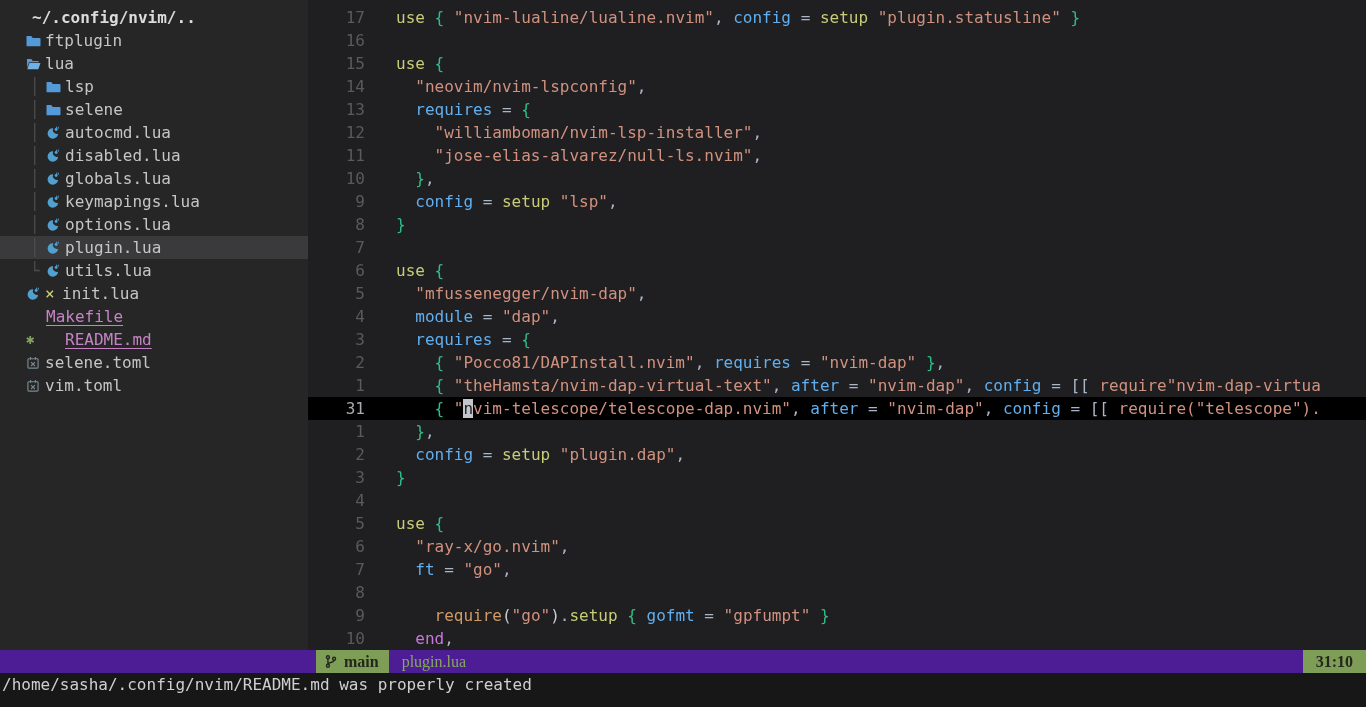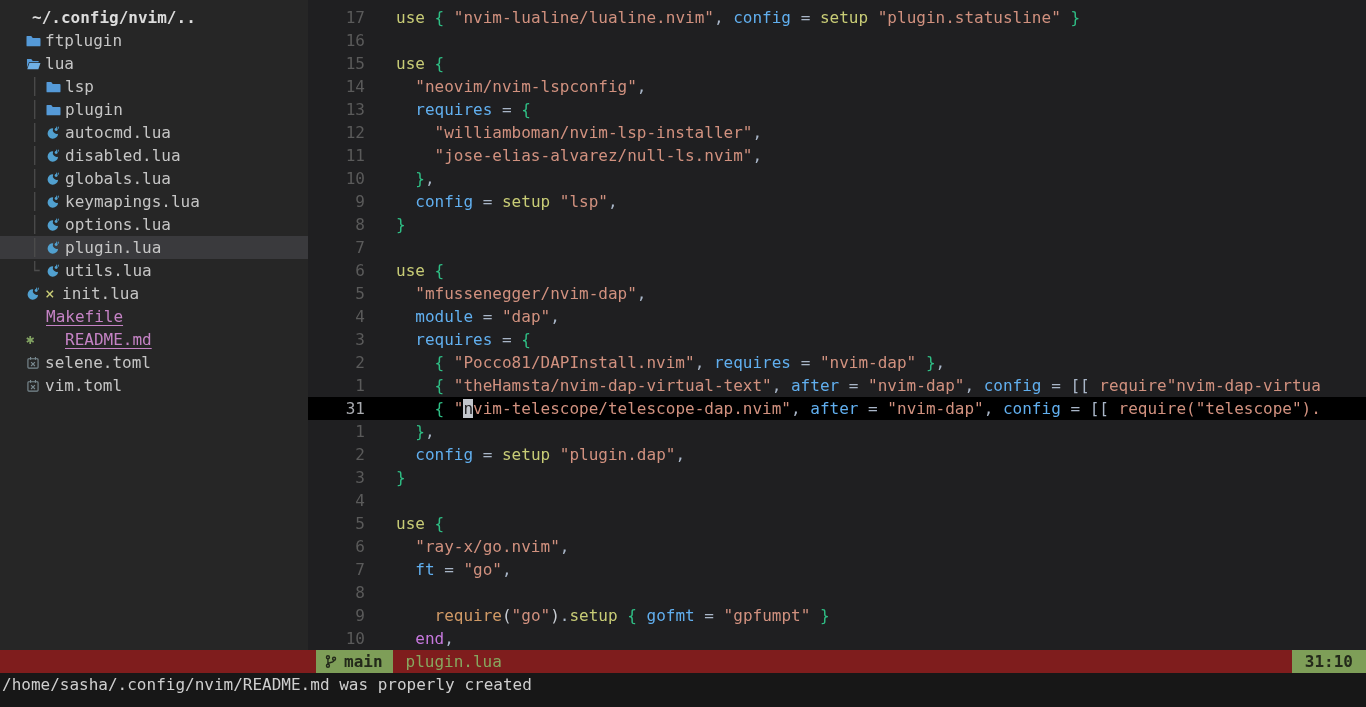--- a/index.html
+++ b/index.html
@@ -25,22 +25,22 @@
           padding-top:6px;box-sizing:border-box;overflow:hidden;}
   .cline{height:23px;display:flex;white-space:pre;}
   .cline.cur-line{background:#000000;}
   .lnum{width:57px;flex:none;text-align:right;color:#5a5a5a;}
   .lnum.curnum{color:#a9abb0;}
   .ltext{padding-left:31px;}
   .tk-t{color:#c8cdd4}.tk-k{color:#c678dd}.tk-p{color:#61afef}.tk-f{color:#c8cc76}
   .tk-s{color:#d1917f}.tk-r{color:#d19a66}.tk-o{color:#a9b6c8}.tk-b{color:#2fbe85}
   .tk-cur{background:#c2c6cc;color:#1f1f21;}
   
-  .statusline{position:absolute;left:0;top:650px;width:1366px;height:23px;background:#7f1d1d;
-              display:flex;align-items:flex-start;}
+  .statusline{position:absolute;left:0;top:650px;width:1366px;height:23px;background:#4c1d95;
+              display:flex;align-items:flex-start;font-family:Liberation Serif, serif;}
   .sl-spacer{width:316px;flex:none;}
   .sl-branch{background:#7e9e58;color:#23291a;font-weight:bold;display:flex;align-items:center;
              padding:0 10px 0 8px;}
   .sl-branch svg{margin-right:6px;display:block;}
   .sl-file{color:#87a75f;margin-left:13px;display:flex;align-items:center;}
   .sl-pos{margin-left:auto;background:#7e9e58;color:#23291a;font-weight:bold;
           display:flex;align-items:center;padding:0 13px;}
   
   .msgbar{position:absolute;left:0;top:673px;width:1366px;height:51px;background:#171717;
           color:#cfcfcf;box-sizing:border-box;padding-left:2px;}
@@ -81,21 +81,21 @@
           </span>
           <span class="tlabel">lsp</span>
         </div>
         <div class="trow child">
           <span class="guide">│</span>
           <span class="ticon">
             <svg width="15" height="14" viewBox="0 0 16 15">
               <path fill="#559ad8" d="M1 2.2h4.6l1.6 2h7.3c.6 0 1 .4 1 1v7c0 .6-.4 1-1 1H1.5a1 1 0 0 1-1-1V2.7c0-.3.2-.5.5-.5z"></path>
             </svg>
           </span>
-          <span class="tlabel">plugin</span>
+          <span class="tlabel">selene</span>
         </div>
         <div class="trow child">
           <span class="guide">│</span>
           <span class="ticon">
             <svg width="14" height="14" viewBox="0 0 16 16">
               <path fill="#51a0cf" d="M8.2 2.6a6 6 0 1 0 5.6 6.2A4.6 4.6 0 0 1 8.2 2.6z"></path>
               <circle cx="11.6" cy="3.9" r="1.7" fill="#51a0cf"></circle>
               <rect x="13.5" y="0.6" width="1.1" height="2.4" rx=".4" fill="#51a0cf"></rect>
               <rect x="11.6" y="0.6" width="1.1" height="2.4" rx=".4" fill="#51a0cf"></rect>
             </svg>

